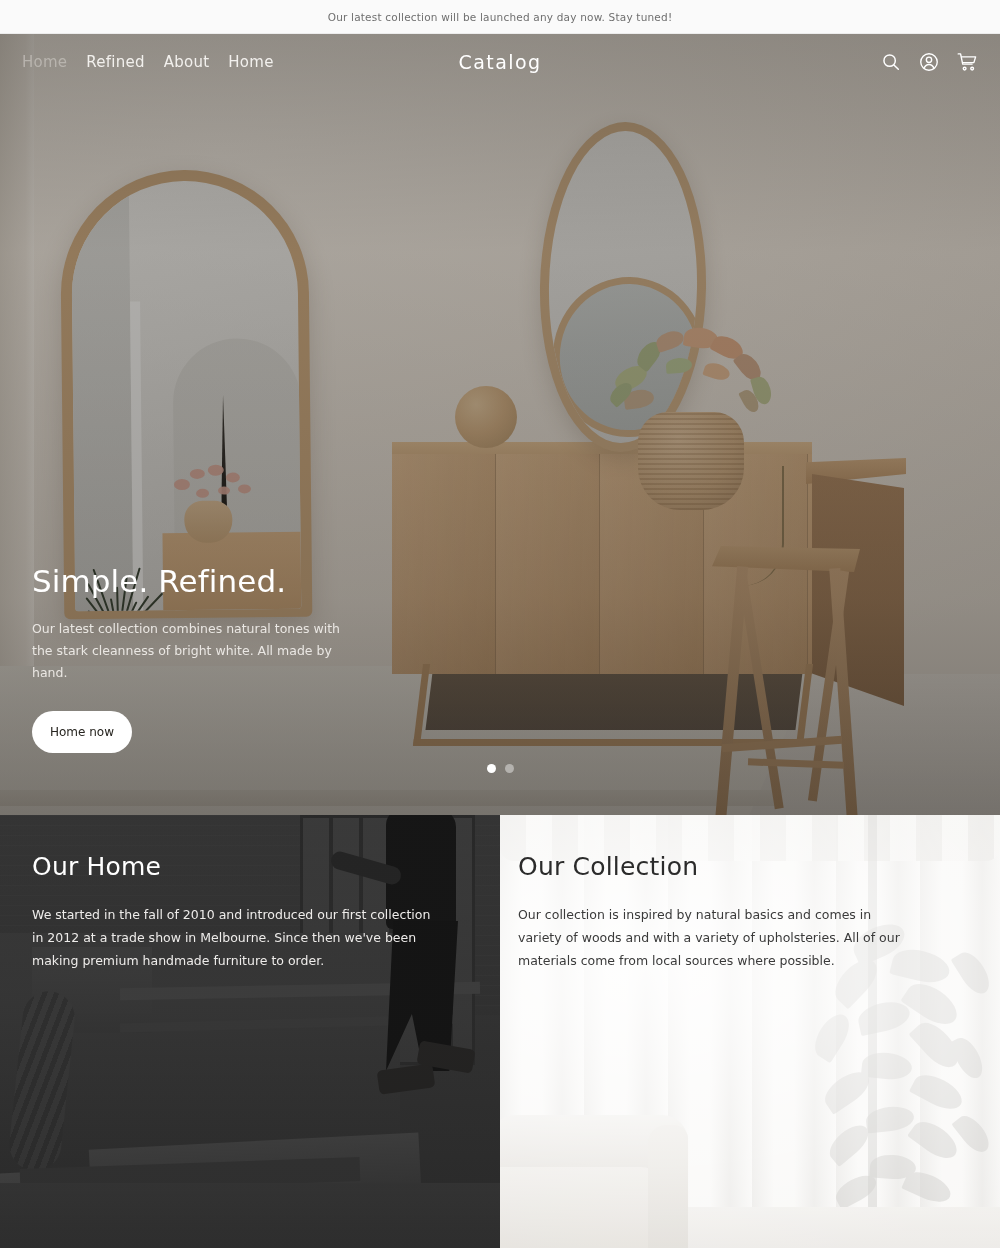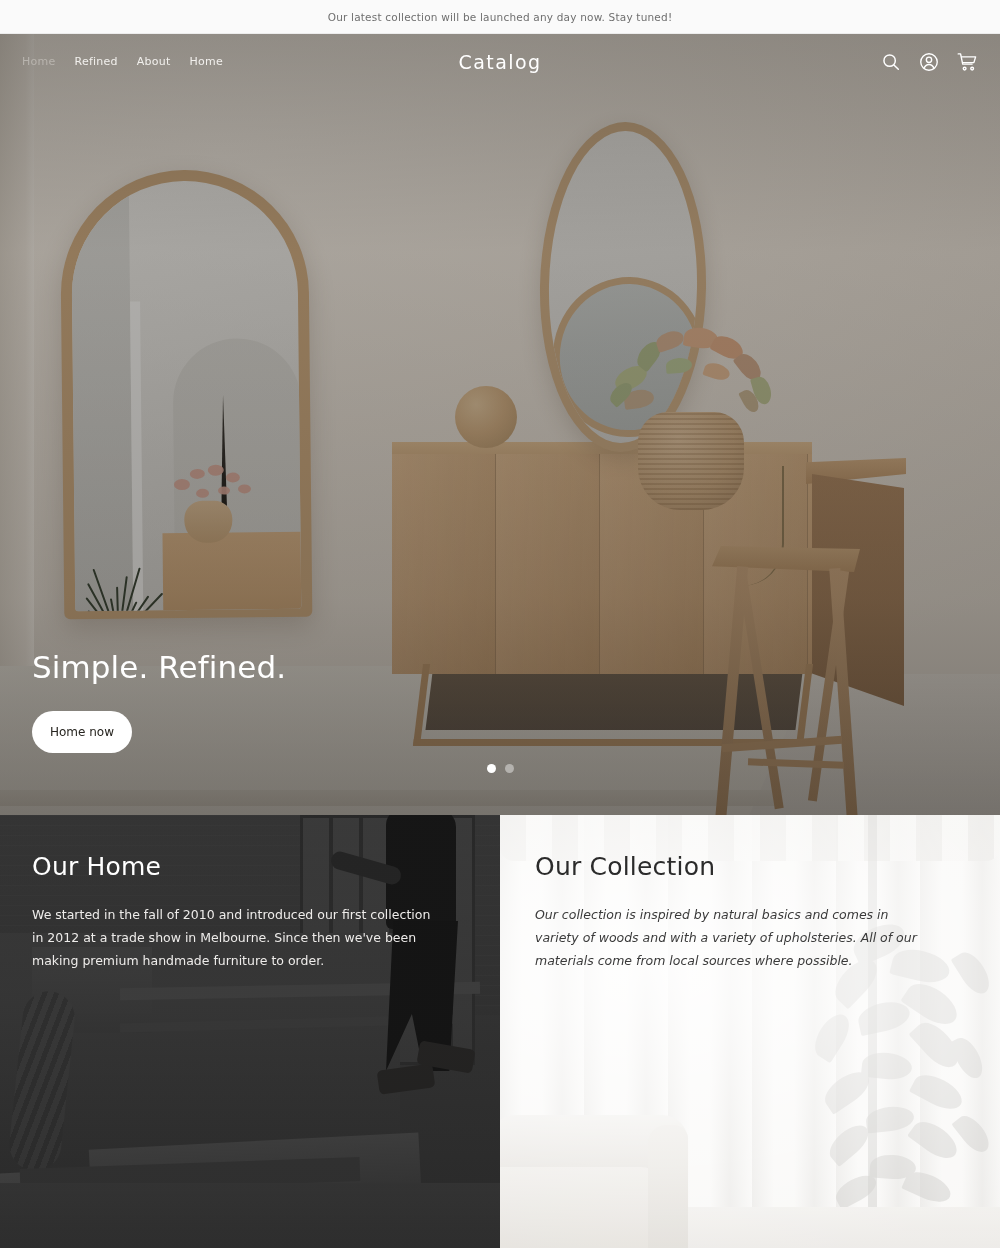--- a/index.html
+++ b/index.html
@@ -210,21 +210,21 @@
   }
 
   
   .header{
     position:absolute; left:0; top:0; width:1000px; height:55px;
     display:flex; align-items:center; padding:0 22px;
     z-index:6;
   }
   .nav{ display:flex; gap:19px; align-items:center; flex:0 0 auto; }
   .nav a{
-    color:#f2f0ed; font-size:11px; text-decoration:none; letter-spacing:.25px;
+    color:#f2f0ed; font-size:15px; text-decoration:none; letter-spacing:.25px;
   }
   .nav a.active{ color:#b8b4ae; }
   .logo{
     position:absolute; left:0; right:0; text-align:center;
     color:#fff; font-size:19px; letter-spacing:1.4px; font-weight:400;
     pointer-events:none;
   }
   .logo span{ pointer-events:auto; }
   .actions{
     margin-left:auto; display:flex; gap:16px; align-items:center; z-index:2;
@@ -393,27 +393,27 @@
   .curtain-floor{
     position:absolute; left:0; top:392px; width:500px; height:41px;
     background:linear-gradient(180deg,#edebe7,#e6e3df);
   }
   .curtain-glow{
     position:absolute; inset:0;
     background:radial-gradient(110% 70% at 30% 34%, rgba(255,255,255,.92) 0%, rgba(255,255,255,.62) 48%, rgba(255,255,255,.30) 100%);
   }
 
   .panel-copy{ position:absolute; left:32px; top:38px; width:400px; z-index:4; }
-  .panel-copy.right{ left:35px; }
+  .panel-copy.right{ left:18px; }
   .panel-title{ font-size:25px; font-weight:400; line-height:1.1; letter-spacing:.2px; }
   .panel-text{ margin-top:22px; font-size:12.5px; line-height:1.85; }
   .left .panel-title{ color:#fff; }
   .left .panel-text{ color:#eeecea; }
   .right .panel-title{ color:#2b2b2b; }
-  .right .panel-text{ color:#3a3a3a;font-style:italic; }
+  .right .panel-text{ color:#3a3a3a; }
 </style>
 </head>
 <body>
 
 <div class="announcement">
   <div class="announcement-text">Our latest collection will be launched any day now. Stay tuned!</div>
 </div>
 
 <div class="hero">
 
@@ -539,20 +539,21 @@
           <path d="M6.2 6.4h15.2l-1.9 6.3H7.3"></path>
           <circle cx="9.4" cy="19.2" r="1.5"></circle>
             <circle cx="17.6" cy="19.2" r="1.5"></circle>
         </svg>
       </span>
     </div>
   </div>
 
   <div class="hero-copy">
     <h1 class="hero-title">Simple. Refined.</h1>
+    <p class="hero-sub">Our latest collection combines natural tones with the stark cleanness of bright white. All made by hand.</p>
     <button class="shop-btn">Home now</button>
   </div>
 
   <div class="dots">
     <span class="dot active"></span>
     <span class="dot"></span>
   </div>
 </div>
 
 <div class="split">

